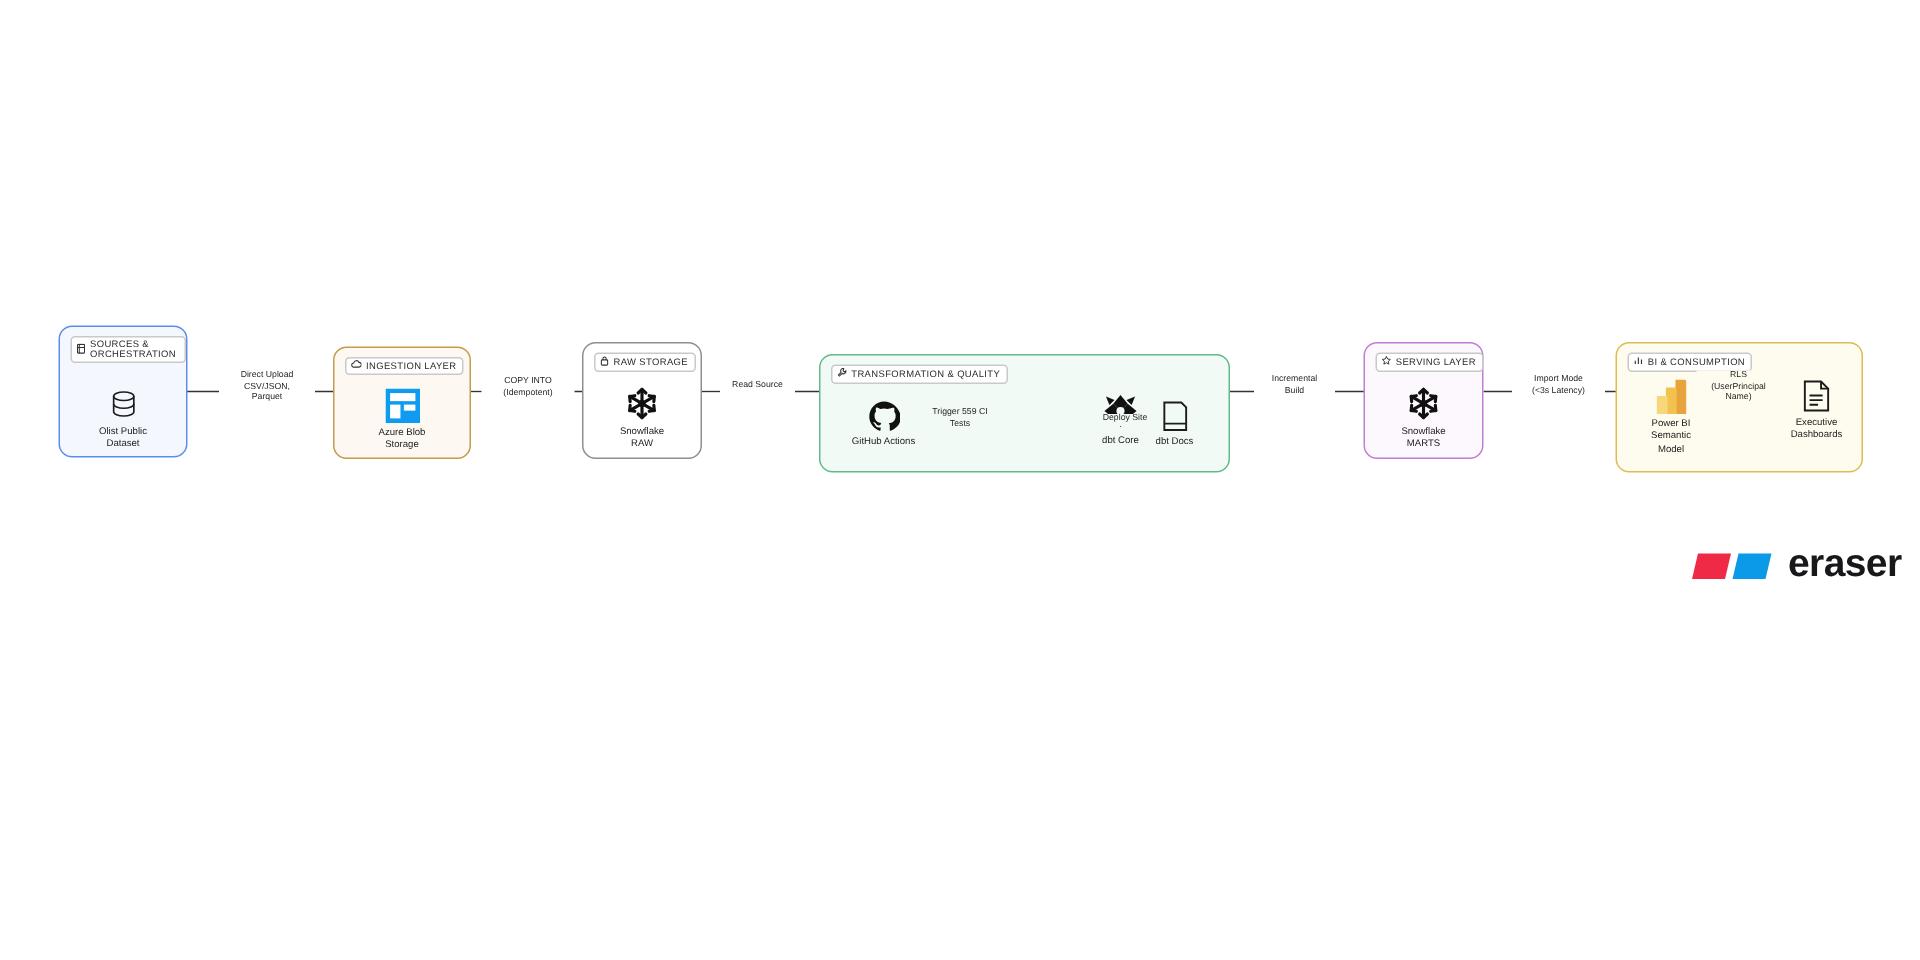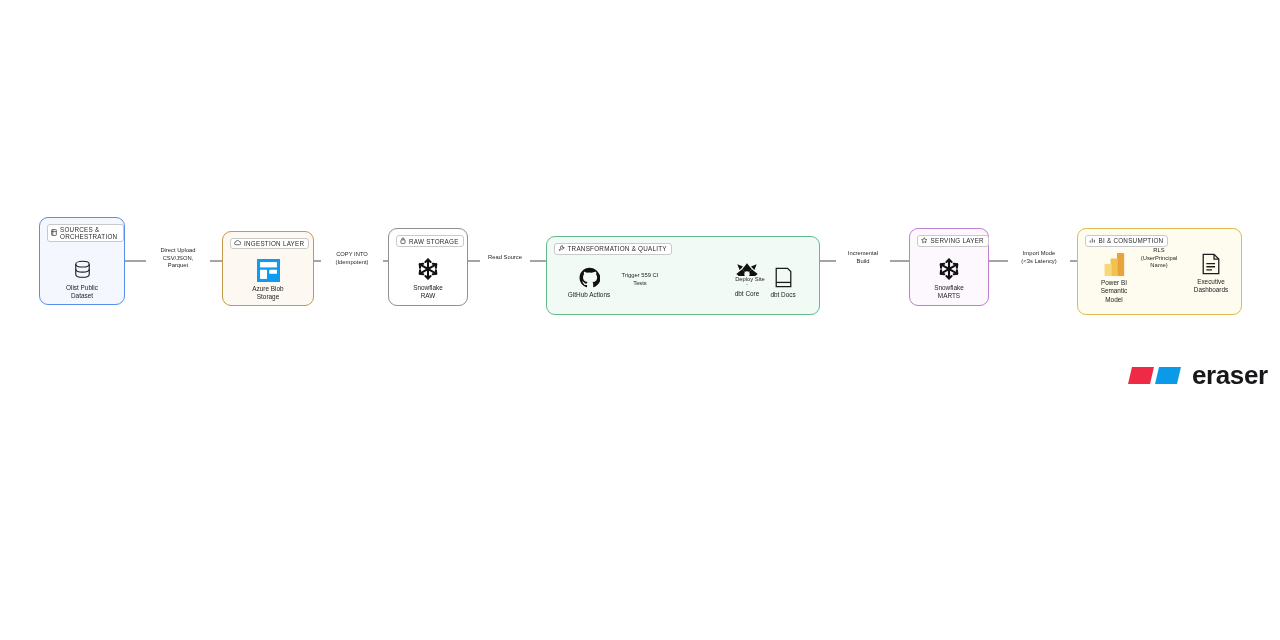--- a/index.html
+++ b/index.html
@@ -60,21 +60,21 @@
     white-space: pre-line;
     background: #ffffff;
     padding: 0 2px;
   }
   svg.wires { position: absolute; inset: 0; width: 1280px; height: 640px; pointer-events: none; }
 
   
   #eraser-logo {
     position: absolute;
     left: 1128px; top: 360px;
-    display: flex; align-items: center; gap: 8px;
+    display: flex; align-items: flex-end; gap: 8px;
   }
   #eraser-logo .wordmark {
     font-size: 26px; font-weight: 700; color: #18181b;
     letter-spacing: -0.4px; font-family: "Liberation Sans", sans-serif;
   }
 </style>
 </head>
 <body>
 
 <div id="canvas">

